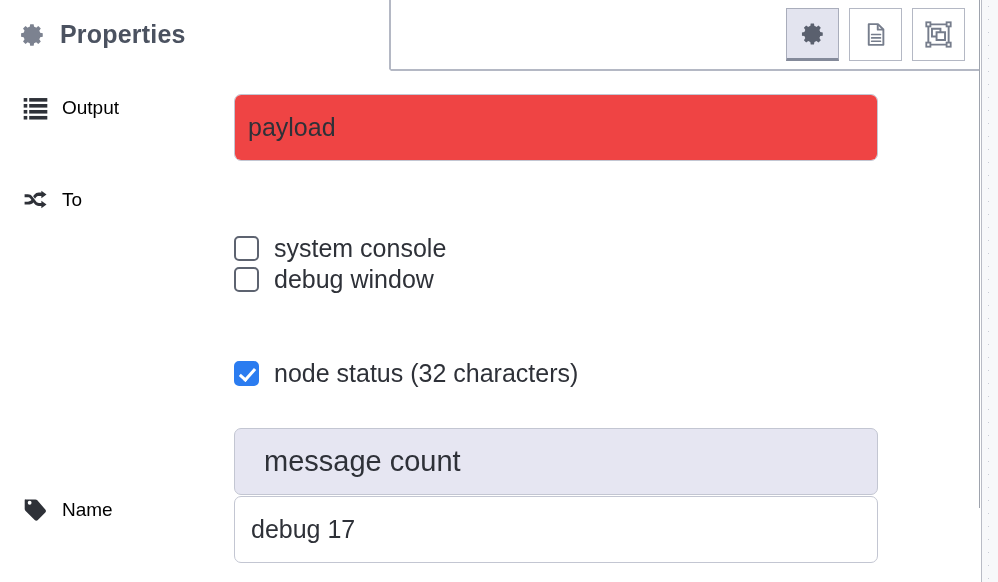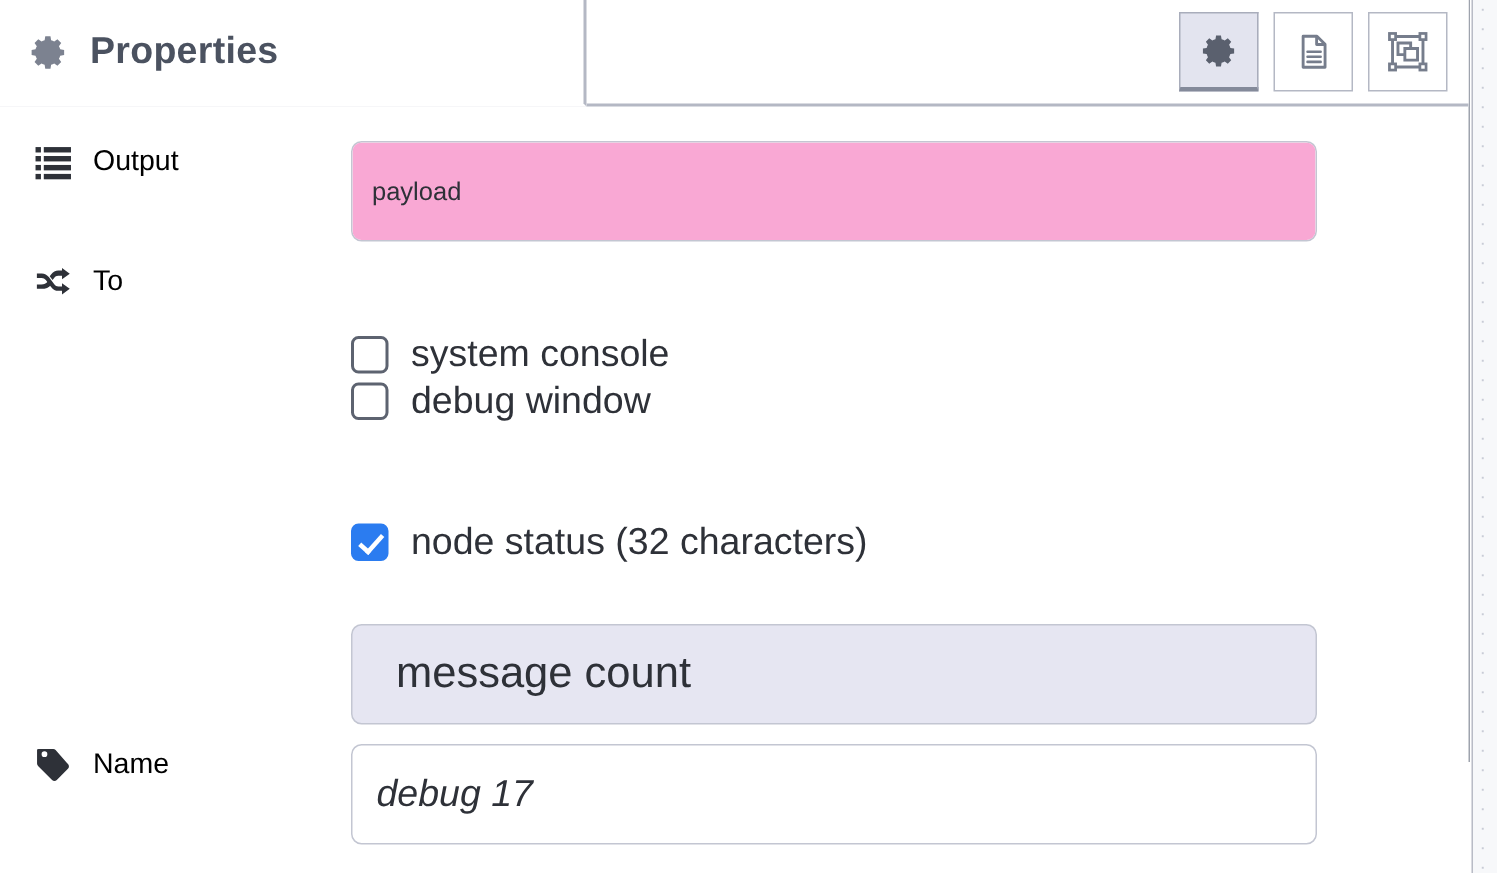--- a/index.html
+++ b/index.html
@@ -183,23 +183,23 @@
   }
   .typed-input .ti-type-label {
     font-size: 25px;
     color: #2e3138;
   }
   .typed-input .ti-value {
     flex: 1 1 auto;
     display: flex;
     align-items: center;
     padding-left: 13px;
-    font-size: 17px;
-    color: #2e3138;
-    background: #f9a8d4;
+    font-size: 25px;
+    color: #2e3138;
+    background: #ef4444;
     border: none;
     outline: none;
     font-family: "Liberation Sans", sans-serif;
   }
 
   
   .check-row {
     display: flex;
     align-items: center;
     gap: 15px;
@@ -261,21 +261,20 @@
     height: 67px;
     box-sizing: border-box;
     border: 1px solid #c3c6d2;
     border-radius: 7px;
     background: #ffffff;
     font-size: 25px;
     color: #2e3138;
     padding: 0 0 0 16px;
     outline: none;
     font-family: "Liberation Sans", sans-serif;
-    font-style: italic;
   }
 </style>
 </head>
 <body>
 
 <div id="app">
 
   <div class="canvas-strip"></div>
 
   <div class="editor">
@@ -348,21 +347,21 @@
           </span>
           <span class="rtext">Output</span>
         </div>
         <div class="row-field">
           <div class="typed-input">
             <input class="ti-value" type="text" value="payload" style="">
           </div>
         </div>
       </div>
 
-      <div class="row" style="top:103px;">
+      <div class="row" style="top:115px;">
         <div class="row-label">
           <span class="ricon">
             <svg viewBox="0 0 24 24" width="27" height="27" aria-hidden="true">
               <path fill="#2e3138" d="M17.2 4.2l4.6 3.3-4.6 3.3V8.8h-2.3c-1 0-1.7.4-2.4 1.3l-.9 1.2-1.7-2.2.8-1.1C11.9 6.4 13.3 5.7 15 5.7h2.2V4.2z"></path>
               <path fill="#2e3138" d="M17.2 13.2l4.6 3.3-4.6 3.3v-2.1H15c-1.7 0-3.1-.7-4.3-2.3l-3.1-4.1c-.7-.9-1.4-1.3-2.4-1.3H2.3V7.4h2.9c1.7 0 3.1.7 4.3 2.3l3.1 4.1c.7.9 1.4 1.3 2.4 1.3h2.2v-1.9z"></path>
               <path fill="#2e3138" d="M4.9 16.5H2.3v-2.6h2.6c1.7 0 2.9-.6 3.9-1.8l.4-.5 1.7 2.2-.3.4c-1.3 1.6-2.9 2.3-5.7 2.3z"></path>
             </svg>
           </span>
           <span class="rtext">To</span>
         </div>

